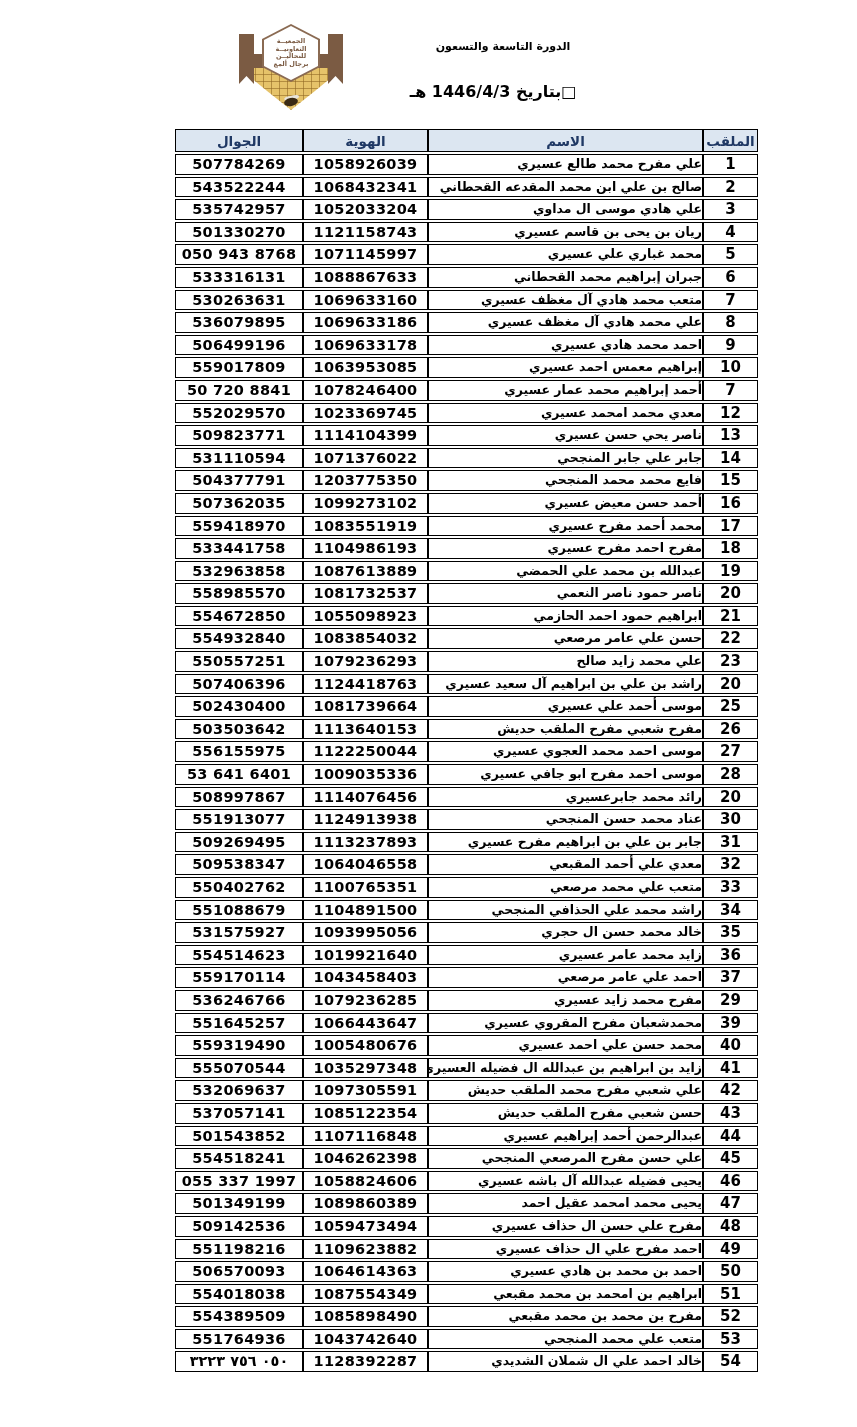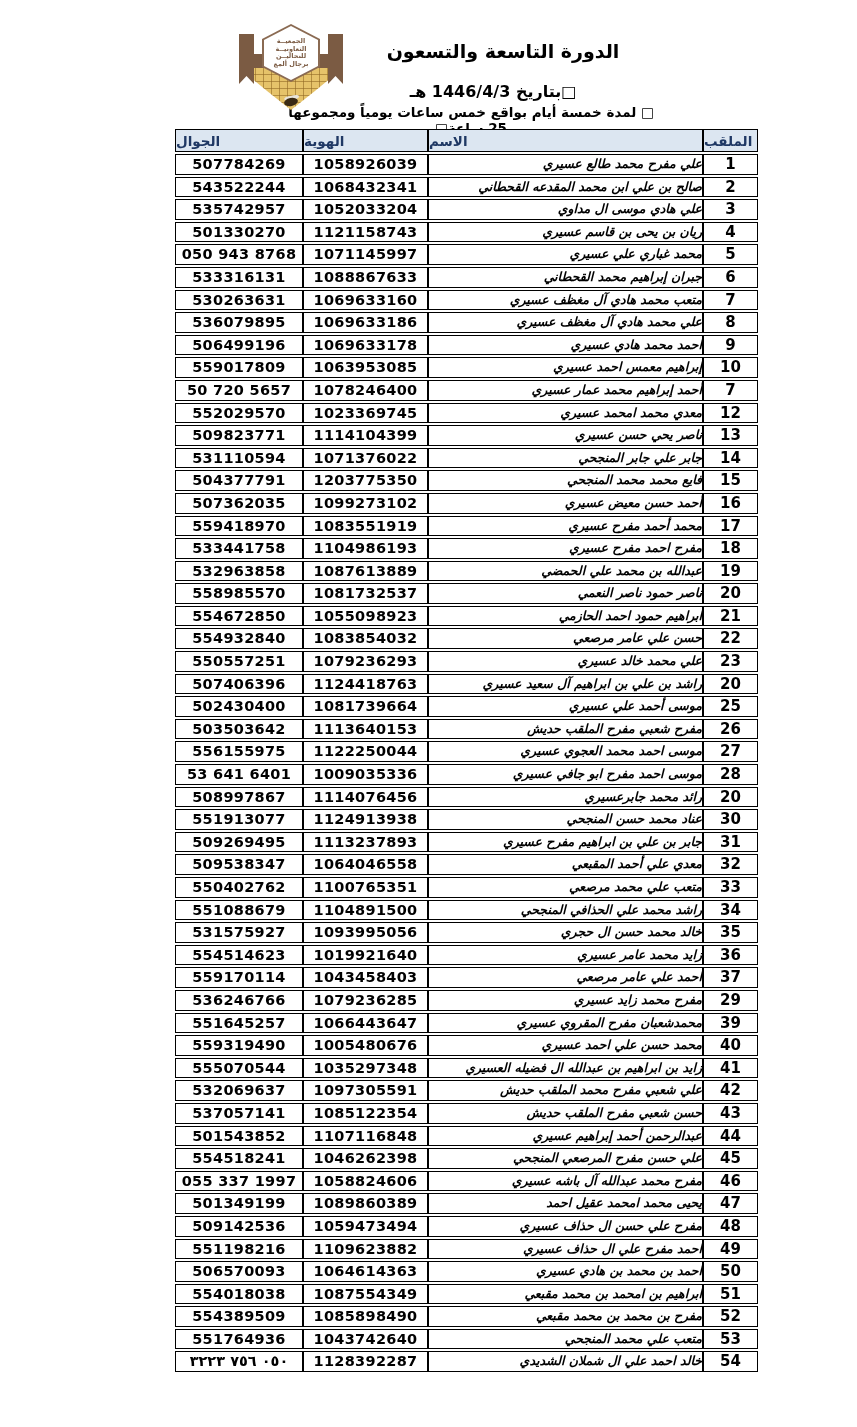--- a/index.html
+++ b/index.html
@@ -26,33 +26,33 @@
   .logo .hex-inner{position:absolute;left:2px;top:2px;right:2px;bottom:2px;background:#fff;
         clip-path:polygon(50% 0,100% 26%,100% 74%,50% 100%,0 74%,0 26%);
         display:flex;flex-direction:column;align-items:center;justify-content:center;
         direction:rtl;color:#7b5b43;font-weight:bold;font-size:6.5px;line-height:7.5px;text-align:center;}
   .logo .bee{position:absolute;left:48px;top:76px;width:14px;height:8px;background:#3a2a14;
         border-radius:50%;transform:rotate(-12deg);z-index:4;
         box-shadow:-1px -4px 0 -2px #e8e4da,4px -4px 0 -2px #e8e4da;}
 
   
   .hdr{position:absolute;direction:rtl;text-align:center;font-weight:bold;color:#000;}
-  .hdr.title{top:40px;left:378px;width:250px;font-size:19px;}
+  .hdr.title{top:40px;left:378px;width:250px;font-size:11px;}
   .hdr.date{top:82px;left:368px;width:250px;font-size:16px;}
   .hdr.duration{top:104px;left:283px;width:376px;font-size:13.5px;}
 
   
   table.roster{position:absolute;left:175px;top:127px;width:583px;table-layout:fixed;
         border-collapse:separate;border-spacing:0 2px;direction:rtl;}
   table.roster th,table.roster td{border:1.5px solid #000;padding:0;overflow:hidden;white-space:nowrap;}
   table.roster th{height:21px;background:#dce6f1;color:#1f3864;font-size:13.5px;font-weight:bold;
-        text-align:left;}
+        text-align:center;}
   table.roster td{height:18.6px;line-height:18.6px;font-weight:bold;color:#000;}
   td.c-num{font-size:15px;text-align:center;}
-  td.c-name{font-size:12.5px;text-align:right;padding-right:2px;direction:rtl;font-style:italic;}
+  td.c-name{font-size:12.5px;text-align:right;padding-right:2px;direction:rtl;}
   td.c-id,td.c-mobile{font-size:14.5px;text-align:center;direction:ltr;letter-spacing:.3px;}
 </style>
 </head>
 <body>
 
 <div id="page">
 
   <div class="logo">
     <div class="ribbon l"></div>
     <div class="ribbon r"></div>
@@ -65,21 +65,20 @@
         <span>التعاونيــة</span>
         <span>للنحاليــن</span>
         <span>برجال ألمع</span>
       </div>
     </div>
     <div class="bee"></div>
   </div>
 
   <div class="hdr title">الدورة التاسعة والتسعون</div>
   <div class="hdr date">□بتاريخ 1446/4/3 هـ</div>
-  <div class="hdr duration">□ لمدة خمسة أيام بواقع خمس ساعات يومياً ومجموعها 25 ساعة□</div>
 
   <table class="roster">
     <colgroup>
       <col style="width:55px">
         <col style="width:275px">
         <col style="width:125px">
         <col style="width:128px">
     </colgroup>
     <thead>
       <tr>
@@ -147,21 +146,21 @@
         <tr>
           <td class="c-num">10</td>
           <td class="c-name">إبراهيم معمس احمد عسيري</td>
           <td class="c-id">1063953085</td>
           <td class="c-mobile">559017809</td>
         </tr>
         <tr>
           <td class="c-num">7</td>
           <td class="c-name">أحمد إبراهيم محمد عمار عسيري</td>
           <td class="c-id">1078246400</td>
-          <td class="c-mobile">50 720 5657</td>
+          <td class="c-mobile">50 720 8841</td>
         </tr>
         <tr>
           <td class="c-num">12</td>
           <td class="c-name">معدي محمد امحمد عسيري</td>
           <td class="c-id">1023369745</td>
           <td class="c-mobile">552029570</td>
         </tr>
         <tr>
           <td class="c-num">13</td>
           <td class="c-name">ناصر يحي حسن عسيري</td>
@@ -217,21 +216,21 @@
           <td class="c-mobile">554672850</td>
         </tr>
         <tr>
           <td class="c-num">22</td>
           <td class="c-name">حسن علي عامر مرصعي</td>
           <td class="c-id">1083854032</td>
           <td class="c-mobile">554932840</td>
         </tr>
         <tr>
           <td class="c-num">23</td>
-          <td class="c-name">علي محمد خالد عسيري</td>
+          <td class="c-name">علي محمد زايد صالح</td>
           <td class="c-id">1079236293</td>
           <td class="c-mobile">550557251</td>
         </tr>
         <tr>
           <td class="c-num">20</td>
           <td class="c-name">راشد بن علي بن ابراهيم آل سعيد عسيري</td>
           <td class="c-id">1124418763</td>
           <td class="c-mobile">507406396</td>
         </tr>
         <tr>
@@ -355,21 +354,21 @@
           <td class="c-mobile">501543852</td>
         </tr>
         <tr>
           <td class="c-num">45</td>
           <td class="c-name">علي حسن مفرح المرصعي المنجحي</td>
           <td class="c-id">1046262398</td>
           <td class="c-mobile">554518241</td>
         </tr>
         <tr>
           <td class="c-num">46</td>
-          <td class="c-name">مفرح محمد عبدالله آل باشه عسيري</td>
+          <td class="c-name">يحيى فضيله عبدالله آل باشه عسيري</td>
           <td class="c-id">1058824606</td>
           <td class="c-mobile">055 337 1997</td>
         </tr>
         <tr>
           <td class="c-num">47</td>
           <td class="c-name">يحيى محمد امحمد عقيل احمد</td>
           <td class="c-id">1089860389</td>
           <td class="c-mobile">501349199</td>
         </tr>
         <tr>

